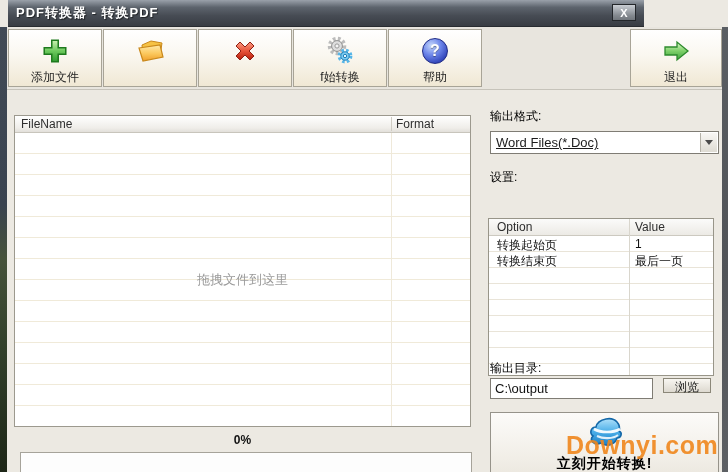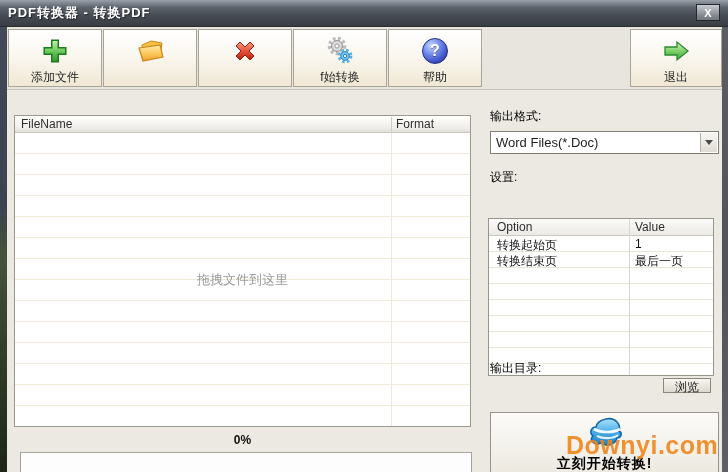--- a/index.html
+++ b/index.html
@@ -6,21 +6,21 @@
   body { background:#6b6f68; font-family:"Liberation Sans","DejaVu Sans",sans-serif; }
   .screen { position:relative; width:728px; height:472px; overflow:hidden; background:#ece9e2; }
 
   
   .sliver-left { position:absolute; left:0; top:27px; width:7px; height:445px;
     background:linear-gradient(180deg,#414a56 0%,#3a434f 40%,#46523a 52%,#32402a 72%,#1d2617 100%); }
   .sliver-right { position:absolute; right:0; top:27px; width:6px; height:445px;
     background:linear-gradient(180deg,#5a5e63,#505357 55%,#5d6064); }
 
   
-  .titlebar { position:absolute; left:0; top:0; width:728px; height:27px;
+  .titlebar { position:absolute; left:8px; top:0; width:636px; height:27px;
     background:linear-gradient(180deg,#9aa1aa 0%,#5d646d 28%,#474c54 60%,#383c43 100%);
     border-bottom:1px solid #282b30; }
   .title { position:absolute; left:8px; top:0; line-height:26px; color:#fff; font-weight:bold;
     font-size:13px; letter-spacing:1px; text-shadow:1px 1px 1px rgba(0,0,0,.55); white-space:nowrap; }
   .close { position:absolute; right:8px; top:4px; width:24px; height:17px;
     background:linear-gradient(180deg,#c9cdd3,#84898f 70%,#71767c); border:1px solid #24272b;
     color:#fff; font-size:11px; font-weight:bold; line-height:14px; text-align:center; cursor:pointer; }
 
   
   .toolbar { position:absolute; left:7px; top:27px; width:715px; height:63px;
@@ -58,21 +58,21 @@
     background:#fdfdfd; border:1px solid #a6a39a; }
 
   
   .rlabel { position:absolute; font-size:12px; color:#000000; white-space:nowrap; }
   .lbl-format { left:490px; top:108px; }
   .lbl-settings { left:490px; top:169px; }
   .lbl-dir { left:490px; top:360px; }
 
   .combo { position:absolute; left:490px; top:131px; width:229px; height:23px;
     background:#fff; border:1px solid #7f7c74; cursor:pointer; }
-  .combo-text { position:absolute; left:5px; top:0; line-height:21px; font-size:13px; color:#1c1c1c; }
+  .combo-text { position:absolute; left:5px; top:0; line-height:21px; font-size:13px; color:#1c1c1c;text-decoration:underline; }
   .combo-btn { position:absolute; right:1px; top:1px; bottom:1px; width:17px;
     background:linear-gradient(180deg,#f8f7f4,#dedbd3); border-left:1px solid #b4b1a8;
     display:flex; align-items:center; justify-content:center; }
   .tri-down { width:0; height:0; border-left:4px solid transparent; border-right:4px solid transparent;
     border-top:5px solid #4a4a4a; }
 
   .settings-table { position:absolute; left:488px; top:189px; width:226px; height:158px;
     background:#fff; border:1px solid #989589; font-size:12px;margin-top:29px; }
   .st-header { position:relative; height:17px;
     background:linear-gradient(180deg,#fbfbfa,#eceae5); border-bottom:1px solid #ccc9c0; color:#2e2e2e; }
@@ -239,20 +239,21 @@
       </div>
       <div class="st-row r1">
         <span class="st-c1">转换结束页</span>
         <span class="st-c2">最后一页</span>
       </div>
     </div>
     <div class="st-vline"></div>
   </div>
 
   <div class="rlabel lbl-dir">输出目录:</div>
+  <input class="dir-input" type="text" value="C:\output" style="">
   <button class="browse">浏览</button>
 
   <button class="bigbtn">
     <span class="biglogo">
       <svg width="40" height="34" viewBox="0 0 40 34">
         <defs>
             <linearGradient id="lg" x1="0" y1="0" x2="0" y2="1">
           <stop offset="0" stop-color="#aee0fa"></stop>
               <stop offset=".5" stop-color="#4aaee8"></stop>
               <stop offset="1" stop-color="#1f7fc4"></stop>

